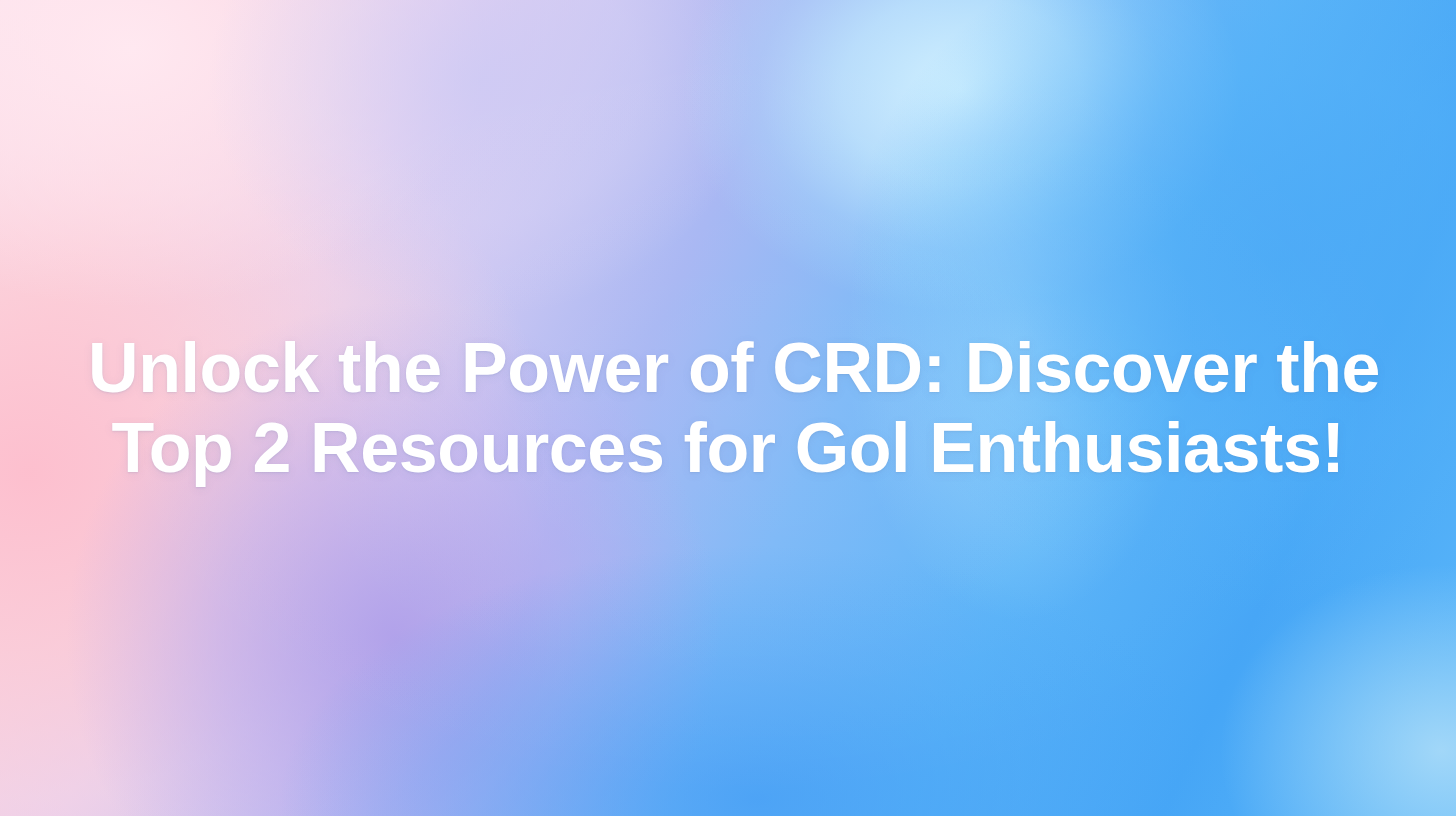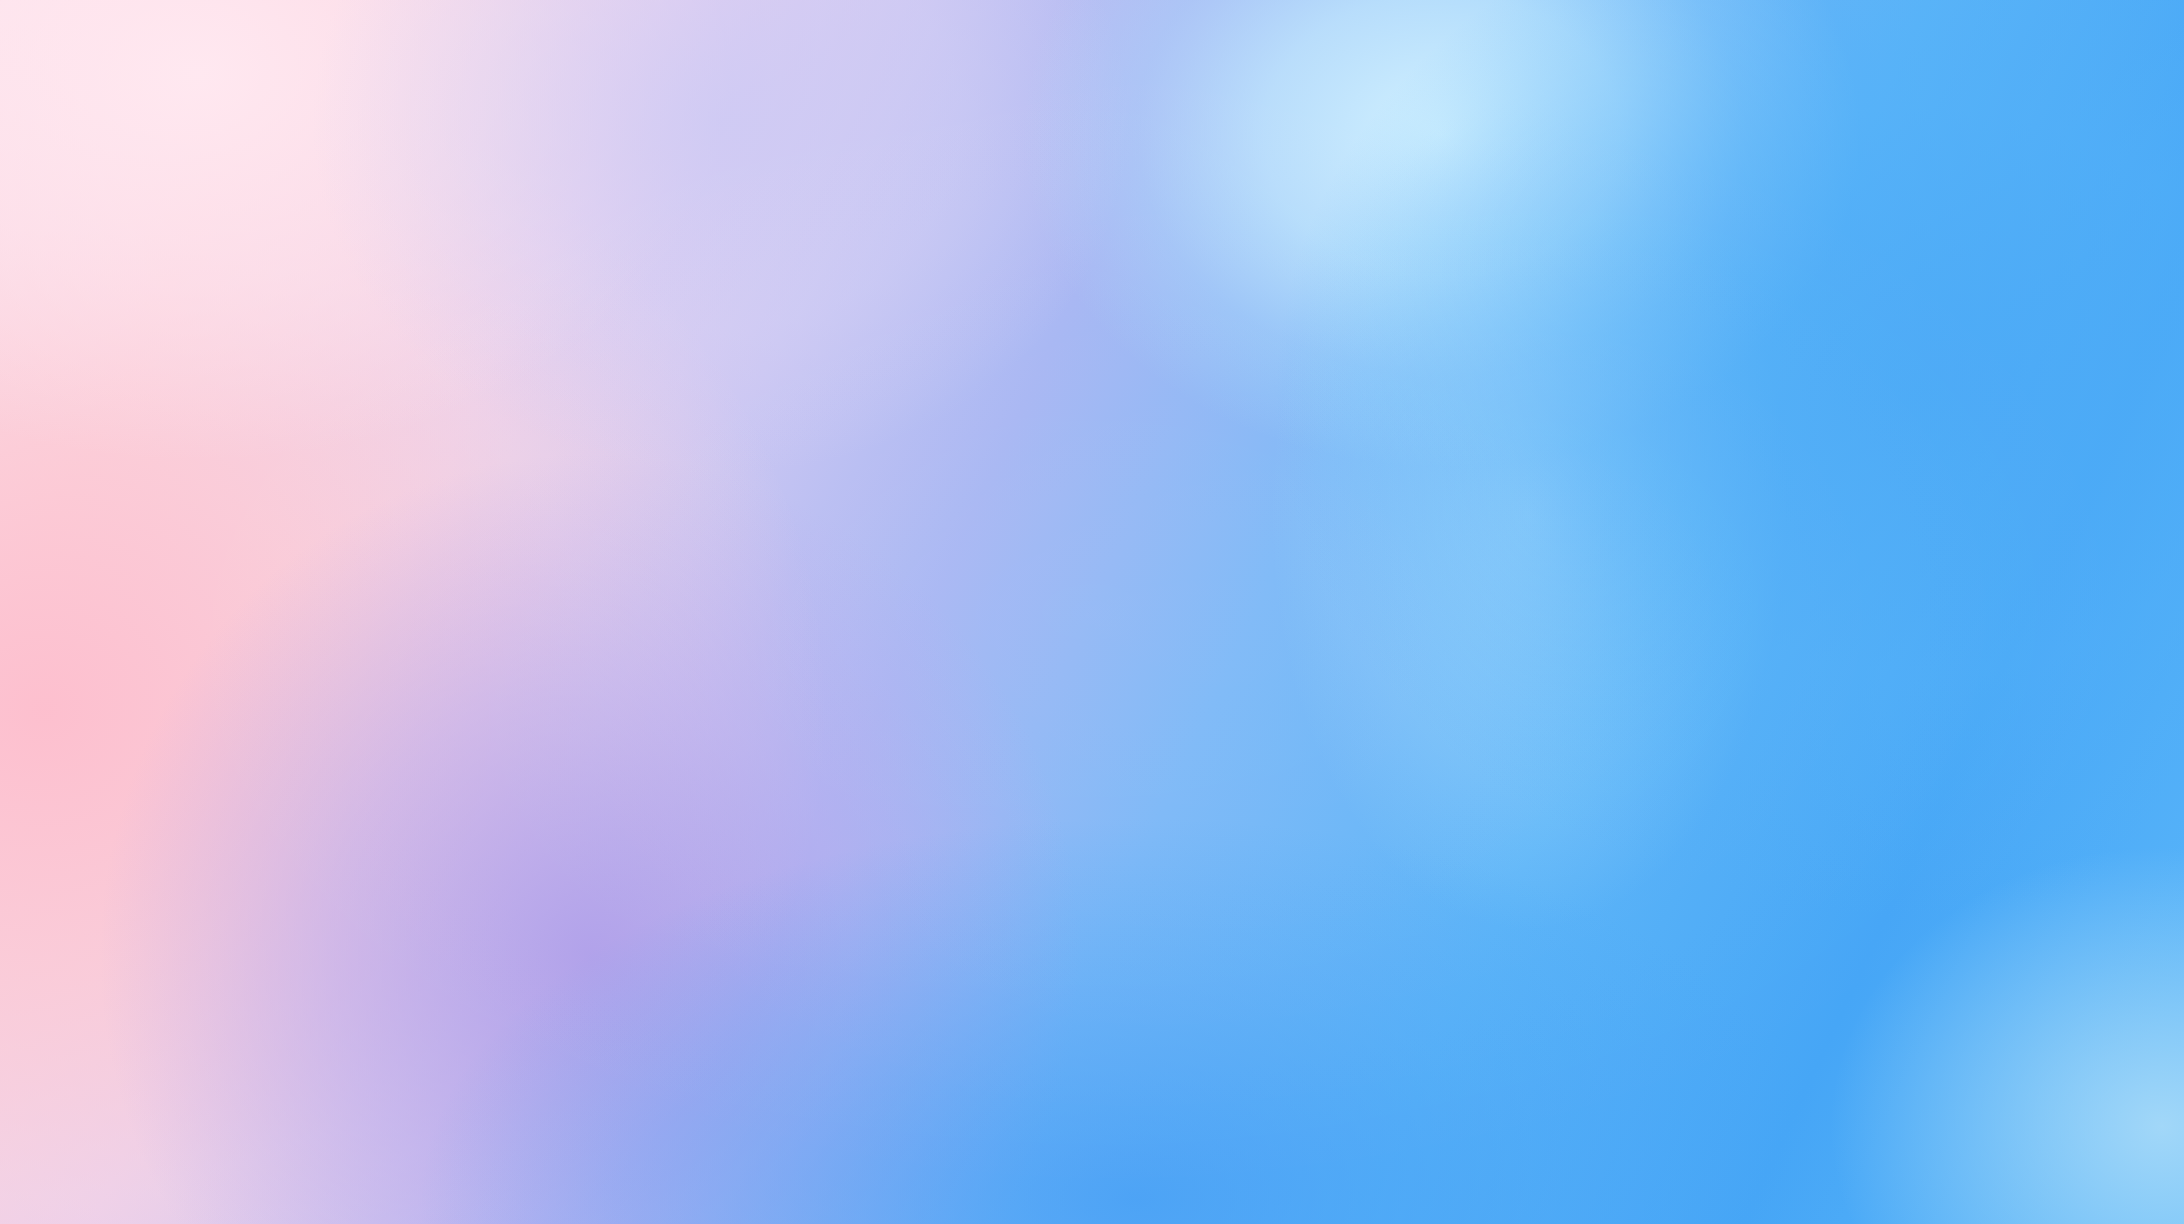--- a/index.html
+++ b/index.html
@@ -167,14 +167,20 @@
   <div class="mesh mesh-pink-top"></div>
   <div class="mesh mesh-lavender"></div>
   <div class="mesh mesh-periwinkle"></div>
   <div class="mesh mesh-ice"></div>
   <div class="mesh mesh-cyan-sheen"></div>
   <div class="mesh mesh-blue-core"></div>
   <div class="mesh mesh-blue-bottom"></div>
   <div class="mesh mesh-glow-br"></div>
   <div class="mesh mesh-soften"></div>
 
+  <div id="headline-block">
+    <h1 class="headline">
+      <span class="headline-line">Unlock the Power of CRD: Discover the</span>
+      <span class="headline-line">Top 2 Resources for Gol Enthusiasts!</span>
+    </h1>
+  </div>
 
 </div>
 
 </body></html>

